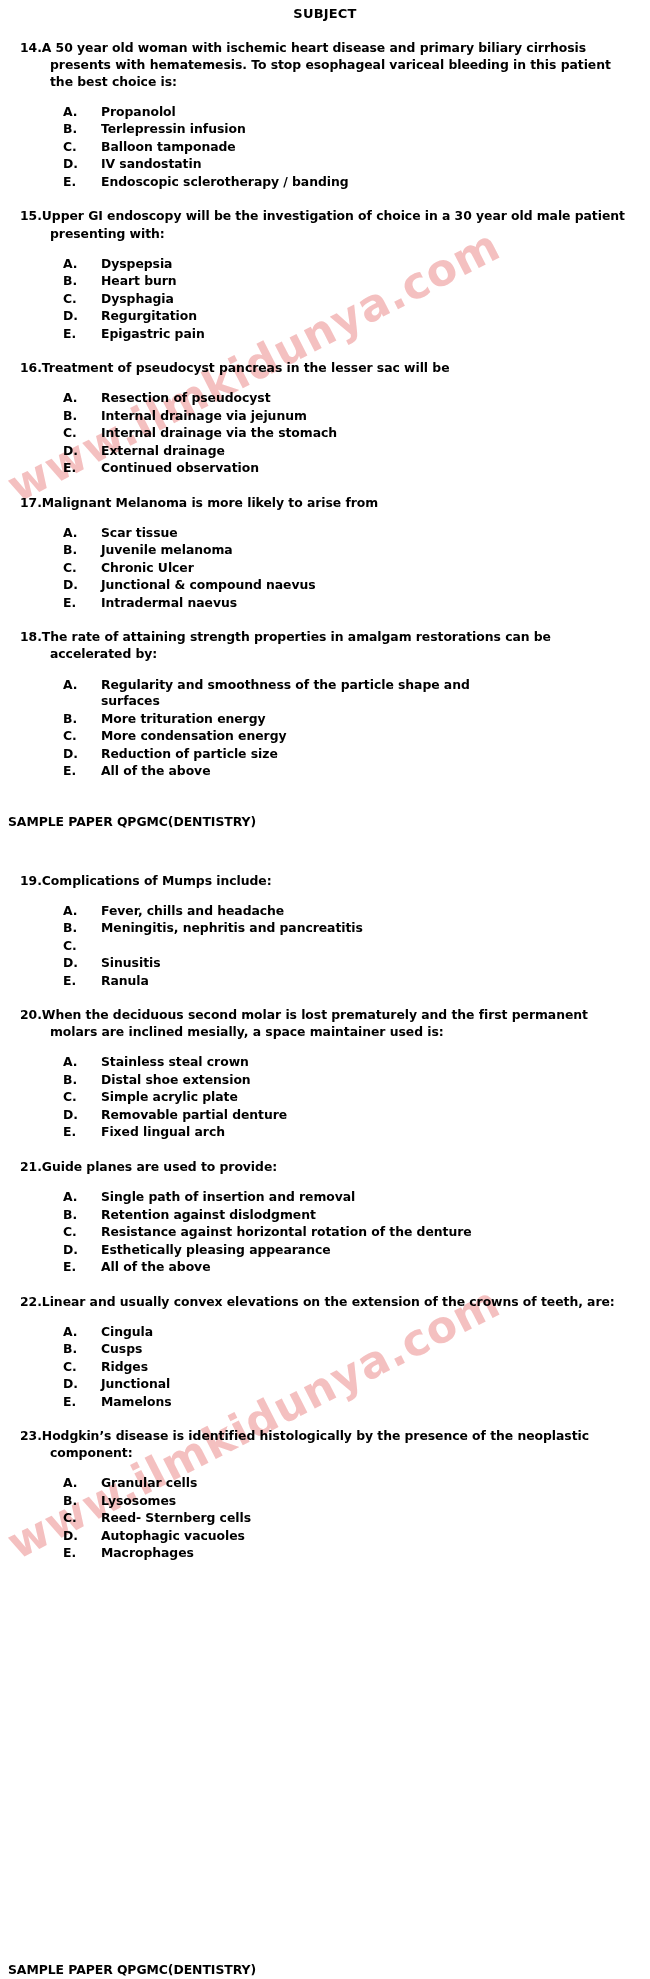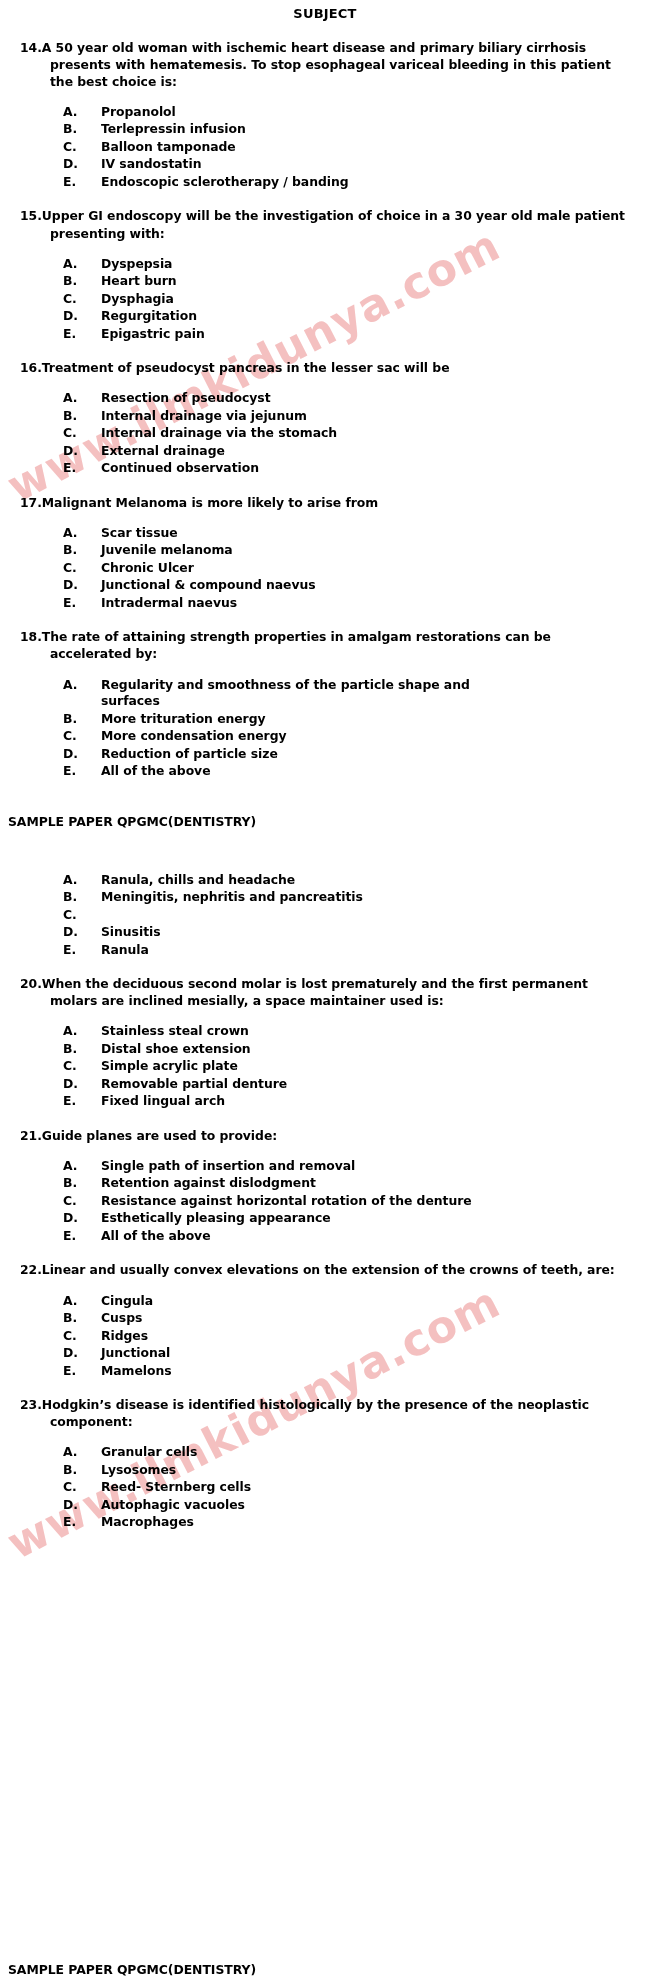--- a/index.html
+++ b/index.html
@@ -261,24 +261,25 @@
           <span class="opt-text">All of the above</span>
         </li>
     </ul>
   </div>
 
   <p class="section-label sample-mid">SAMPLE PAPER QPGMC(DENTISTRY)</p>
 
   <div class="gap-lg"></div>
 
   <div class="question">
-    <ul class="options">
-      <li class="option">
-          <span class="opt-letter">A.</span>
-          <span class="opt-text">Ranula, chills and headache</span>
+    <p class="q-head"><span class="q-num">19.</span><span class="q-text">Complications of Mumps include:</span></p>
+    <ul class="options">
+      <li class="option">
+          <span class="opt-letter">A.</span>
+          <span class="opt-text">Fever, chills and headache</span>
         </li>
       <li class="option">
           <span class="opt-letter">B.</span>
           <span class="opt-text">Meningitis, nephritis and pancreatitis</span>
         </li>
       <li class="option">
           <span class="opt-letter">C.</span>
         </li>
       <li class="option">
           <span class="opt-letter">D.</span>

